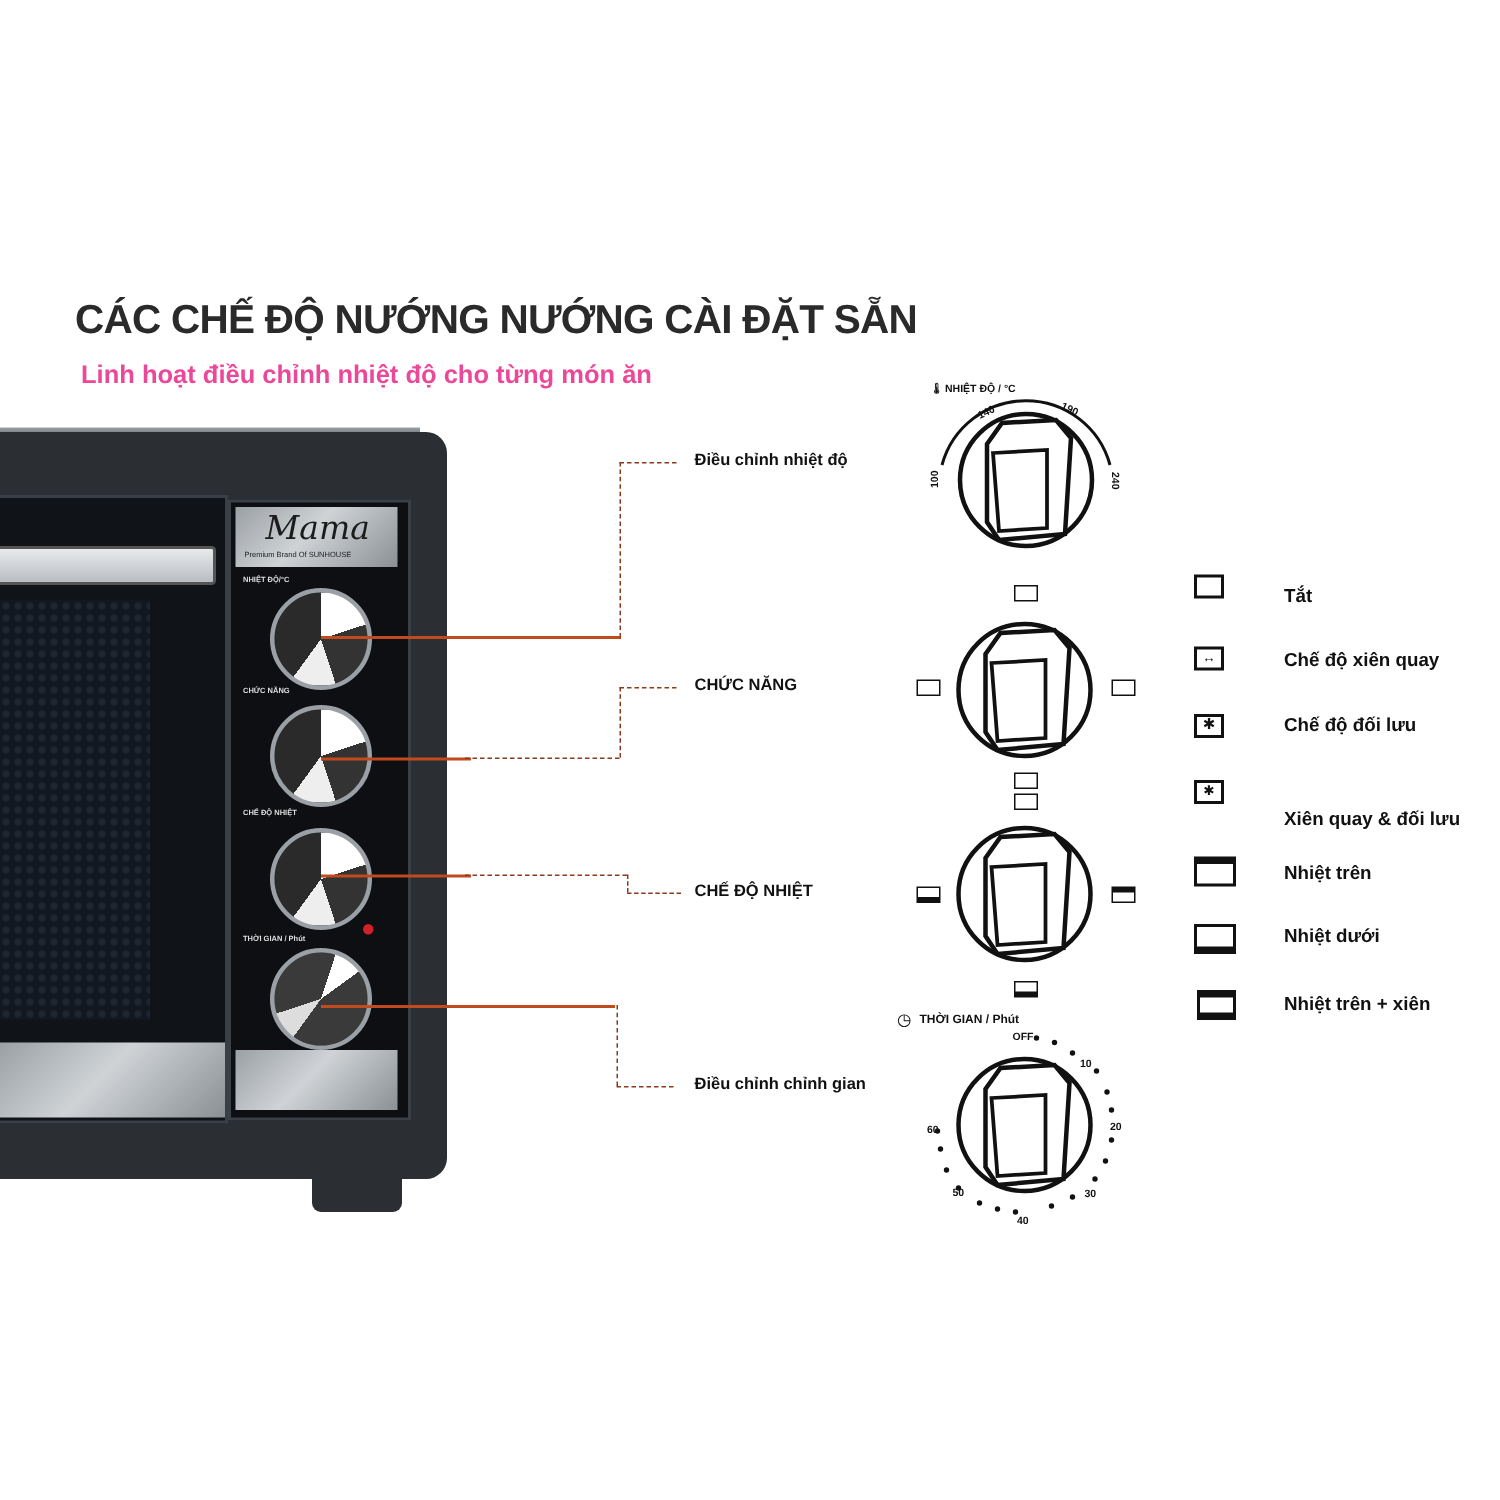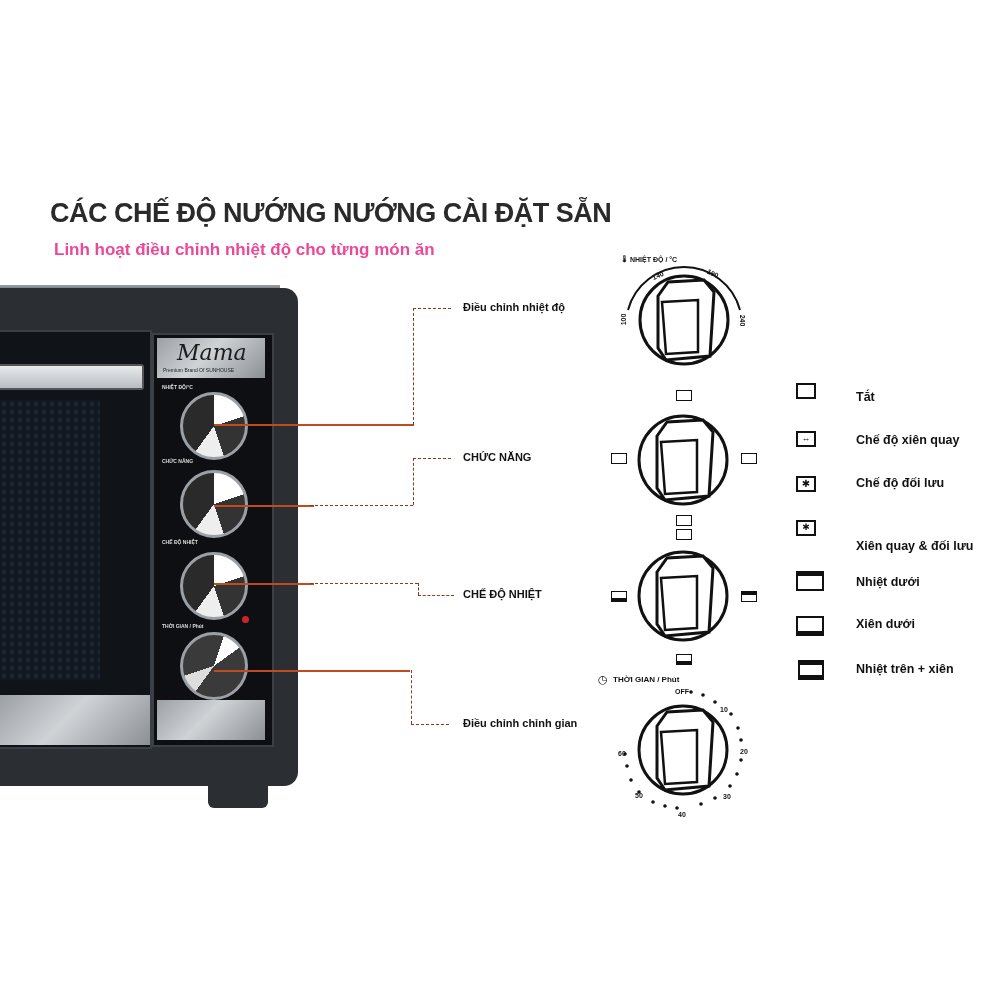--- a/index.html
+++ b/index.html
@@ -154,17 +154,17 @@
 
 <div class="abs legend-icon" style="left:796px;top:383px;"></div>
 <div class="abs legend-label" style="left:856px;top:390px;">Tắt</div>
 <div class="abs legend-icon" style="left:796px;top:431px;font-size:9px;text-align:center;line-height:11px;">↔</div>
 <div class="abs legend-label" style="left:856px;top:433px;">Chế độ xiên quay</div>
 <div class="abs legend-icon" style="left:796px;top:476px;font-size:10px;text-align:center;line-height:12px;">✱</div>
 <div class="abs legend-label" style="left:856px;top:476px;">Chế độ đối lưu</div>
 <div class="abs legend-icon" style="left:796px;top:520px;font-size:9px;text-align:center;line-height:11px;">✱</div>
 <div class="abs legend-label" style="left:856px;top:523px;margin-top:16px;">Xiên quay &amp; đối lưu</div>
 <div class="abs legend-icon" style="left:796px;top:571px;width:28px;height:20px;border-top-width:5px;"></div>
-<div class="abs legend-label" style="left:856px;top:575px;">Nhiệt dưới</div>
+<div class="abs legend-label" style="left:856px;top:575px;">Nhiệt trên</div>
 <div class="abs legend-icon" style="left:796px;top:616px;width:28px;height:20px;border-bottom-width:5px;"></div>
-<div class="abs legend-label" style="left:856px;top:617px;">Xiên dưới</div>
+<div class="abs legend-label" style="left:856px;top:617px;">Nhiệt dưới</div>
 <div class="abs legend-icon" style="left:798px;top:660px;width:26px;height:20px;border-top-width:5px;border-bottom-width:5px;"></div>
 <div class="abs legend-label" style="left:856px;top:662px;">Nhiệt trên + xiên</div>
 
 </body></html>

